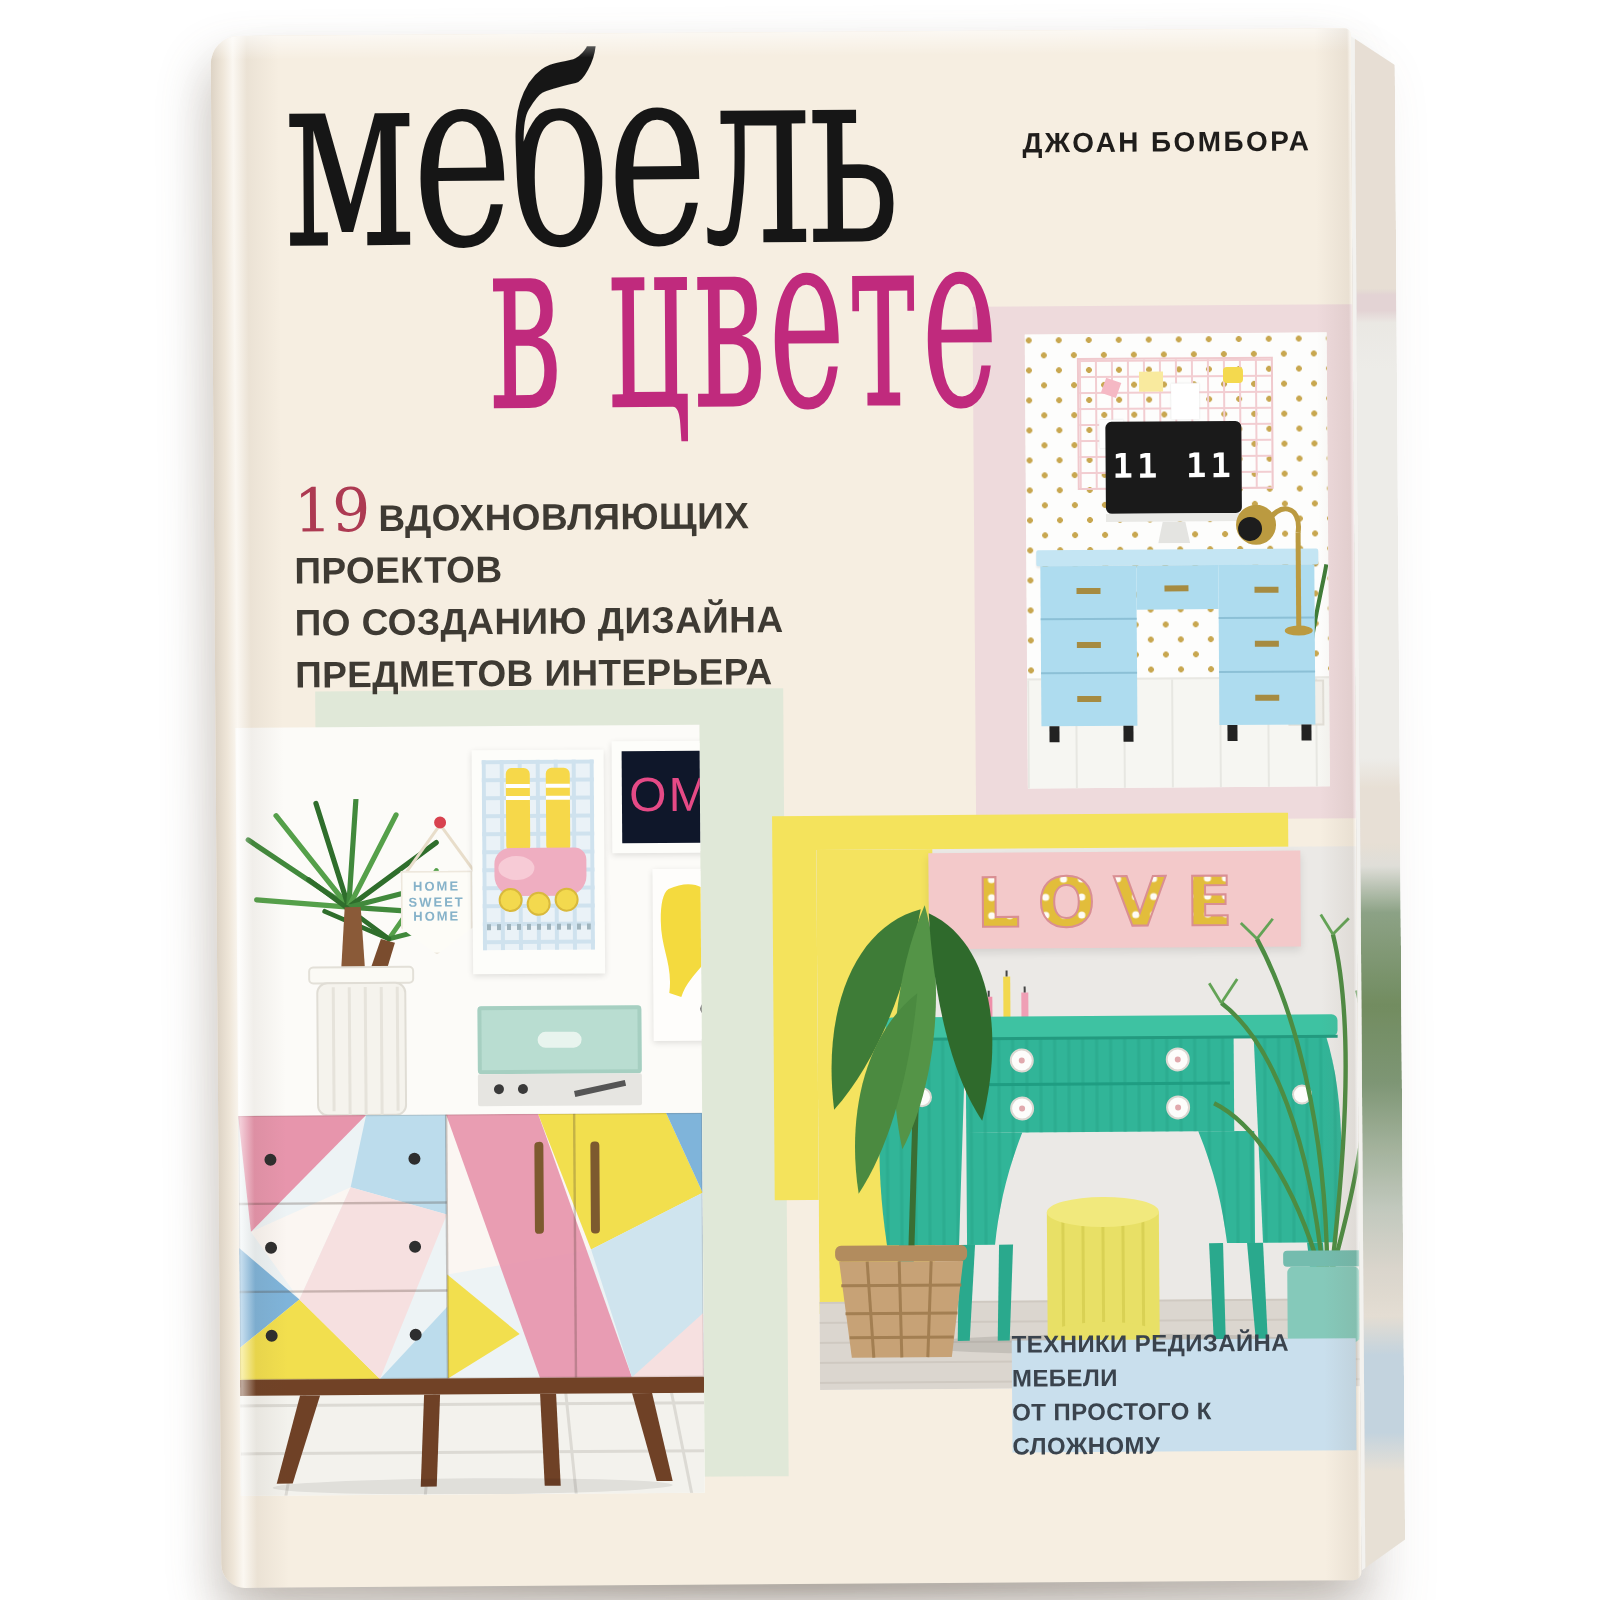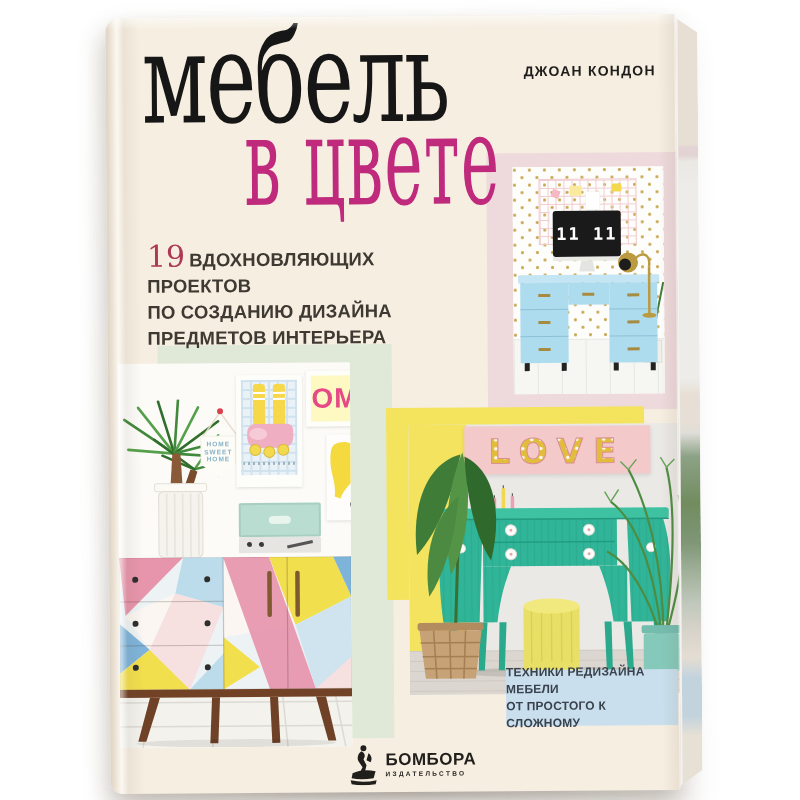--- a/index.html
+++ b/index.html
@@ -72,22 +72,22 @@
     box-shadow:inset 0 0 0 1px #eee8dd;display:flex;flex-direction:column;align-items:center;
     justify-content:flex-start;padding-top:5px;box-sizing:border-box;z-index:3;}
   #pennant div{font-size:6.5px;line-height:7.5px;font-weight:700;letter-spacing:1px;color:#86b2c9;}
   #poster-skates{left:118px;top:12px;width:66px;height:112px;background:#fdfdfa;
     box-shadow:0 1px 3px rgba(0,0,0,.12);padding:5px 5px 12px 5px;box-sizing:border-box;z-index:3;}
   #skates-art{width:100%;height:100%;background:#eaf2f7;
     background-image:linear-gradient(#cfe2ee 2px,transparent 2px),linear-gradient(90deg,#cfe2ee 2px,transparent 2px);
     background-size:9px 9px;position:relative;overflow:hidden;}
   #poster-om{left:188px;top:8px;width:58px;height:56px;background:#fdfdfa;padding:5px;box-sizing:border-box;
     box-shadow:0 1px 3px rgba(0,0,0,.12);z-index:3;}
-  #om-art{width:100%;height:100%;background:#fef9c3;display:flex;align-items:center;justify-content:center;
-    font-size:28px;font-weight:700;color:#e54a86;letter-spacing:1px;}
+  #om-art{width:100%;height:100%;background:#0f172a;display:flex;align-items:center;justify-content:center;
+    font-size:24px;font-weight:400;color:#e54a86;letter-spacing:1px;}
   #poster-blob{left:208px;top:72px;width:34px;height:86px;background:#fefdfb;box-shadow:0 1px 3px rgba(0,0,0,.12);z-index:3;}
   #record-player{left:120px;top:134px;width:82px;height:62px;z-index:4;}
   #rp-lid{left:0;top:6px;width:82px;height:34px;background:#b9ddd1;border-radius:2px;
     box-shadow:inset 0 0 0 2px #a6cfc1;}
   #rp-base{left:0;top:40px;width:82px;height:16px;background:#e6e5e1;border-radius:1px;}
   
   #ph-console{left:300px;top:409px;width:270px;height:270px;background:#ebe9e6;}
   #yellow-wall{left:0;top:0;width:58px;height:232px;background:#f4e35f;}
   #console-floor{left:0;top:226px;width:270px;height:44px;background:#dbd6cf;
     background-image:linear-gradient(#cfc9c1 1px,transparent 1px);background-size:100% 10px;}
@@ -108,21 +108,21 @@
   <div class="a" id="floor-shadow"></div>
 
   <div class="a" id="book">
 
     <div class="a" id="cover">
 
       <div class="a" id="block-pink"></div>
       <div class="a" id="block-mint"></div>
       <div class="a" id="block-yellow"></div>
 
-      <div class="a" id="author">ДЖОАН КОНДОН</div>
+      <div class="a" id="author">ДЖОАН БОМБОРА</div>
       <div class="a" id="title1">мебель</div>
       <div class="a" id="title2">в цвете</div>
       <div class="a" id="subtitle">
         <div><span class="num">19</span><span>ВДОХНОВЛЯЮЩИХ ПРОЕКТОВ</span></div>
         <div>ПО СОЗДАНИЮ ДИЗАЙНА</div>
         <div>ПРЕДМЕТОВ ИНТЕРЬЕРА</div>
       </div>
 
       <div class="a photo" id="ph-desk">
         <div class="a" id="desk-wall"></div>
@@ -448,35 +448,20 @@
           <rect x="38" y="174" width="40" height="8" rx="2" fill="#74bcae"></rect>
           <rect x="40" y="182" width="36" height="38" rx="3" fill="#85c9ba"></rect>
         </svg>
       </div>
 
       <div class="a" id="badge">
         <div>ТЕХНИКИ РЕДИЗАЙНА МЕБЕЛИ</div>
         <div>ОТ ПРОСТОГО К СЛОЖНОМУ</div>
       </div>
 
-      <div class="a" id="logo">
-        <svg width="30" height="42" viewBox="0 0 30 42">
-          <g fill="#211f1c">
-            <circle cx="15" cy="5" r="3"></circle>
-            <path d="M13,8 C10,10 8,14 10,18 L14,24 L11,30 L16,30 L18,22 L15,16 C17,13 17,10 13,8 Z"></path>
-            <path d="M20,10 C23,12 24,16 22,19 L18,17 Z"></path>
-            <path d="M4,30 Q14,25 27,28 L25,35 Q13,37 3,35 Z"></path>
-            <path d="M2,37 Q15,40 28,37 L27,41 Q14,43 3,41 Z"></path>
-          </g>
-        </svg>
-        <div>
-          <div class="name">БОМБОРА</div>
-          <div class="tagline">ИЗДАТЕЛЬСТВО</div>
-        </div>
-      </div>
 
       <div class="a" id="spine-shade"></div>
       <div class="a" id="top-shade"></div>
       <div class="a" id="right-curl"></div>
     </div>
 
     <div class="a" id="fore-edge"></div>
   </div>
 </div>
 

